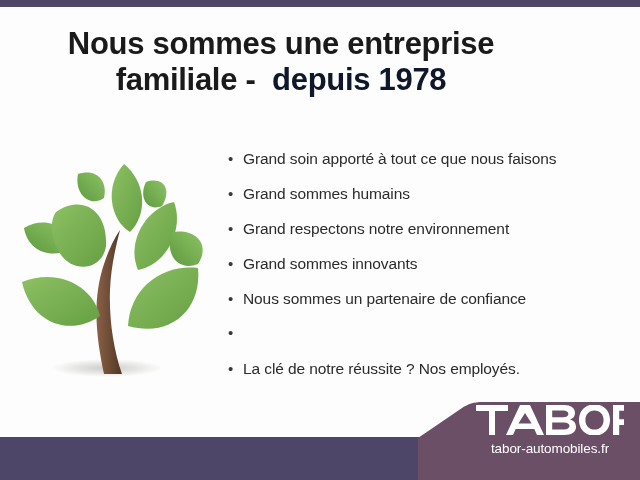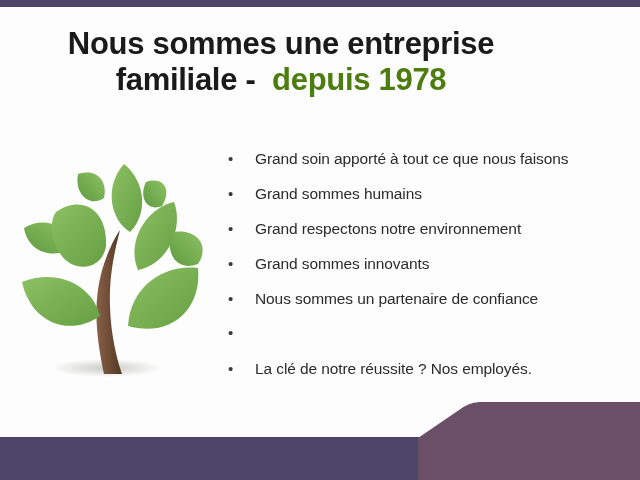--- a/index.html
+++ b/index.html
@@ -41,21 +41,21 @@
     font-weight: bold;
     font-size: 31px;
     letter-spacing: -0.3px;
     color: #1a1a1a;
   }
   .headline .line {
     display: block;
     white-space: nowrap;
   }
   .headline .accent {
-    color: #4d7c0f;
+    color: #0f172a;
   }
   .headline .dash {
     color: #1a1a1a;
   }
 
   
   .tree-wrap {
     position: absolute;
     left: 12px;
     top: 150px;
@@ -81,21 +81,20 @@
     flex: 0 0 15px;
     color: #3a3a3a;
     font-size: 15px;
     line-height: 1;
   }
   .bullet-text {
     font-size: 15.5px;
     color: #2b2b2b;
     white-space: nowrap;
     letter-spacing: -0.1px;
-    margin-left: 12px;
   }
 
   
   .banner {
     position: absolute;
     left: 0;
     top: 400px;
     width: 640px;
     height: 80px;
   }
@@ -215,14 +214,41 @@
 
   <div class="banner">
     <svg width="640" height="80" viewBox="0 0 640 80">
 
       <path d="M0 37 L 420 37 L 420 80 L 0 80 Z" fill="#4d4668"></path>
 
       <path d="M418 38 L 462 8 C 468 4, 474 2, 482 2 L 640 2 L 640 80 L 418 80 Z" fill="#6b4f67"></path>
     </svg>
   </div>
 
+  <div class="logo-block">
+    <div class="logo-word">
+      <svg width="148" height="30" viewBox="0 0 148 30">
+        <g fill="#ffffff">
+
+          <path d="M0 0 H32 V6 H19 V30 H13 V6 H0 Z"></path>
+
+          <path d="M44 0 H54 L68 30 H61 L58.3 24 H39.7 L37 30 H30 Z M49 8 L42.4 18.5 H55.6 Z"></path>
+
+          <path d="M70 0 H88 C95 0 99 3 99 8 C99 11.5 97 13.5 94 14.6
+                   C97.6 15.6 100 18 100 22 C100 27 95.6 30 88.5 30 H70 Z
+                   M76.2 5.6 V12.3 H87 C90.3 12.3 92.4 11 92.4 9 C92.4 6.9 90.3 5.6 87 5.6 Z
+                   M76.2 17.5 V24.4 H88 C91.4 24.4 93.5 23 93.5 21 C93.5 18.8 91.4 17.5 88 17.5 Z"></path>
+
+          <path d="M118.5 -0.6 C127.6 -0.6 134 5.6 134 15 C134 24.4 127.6 30.6 118.5 30.6
+                   C109.4 30.6 103 24.4 103 15 C103 5.6 109.4 -0.6 118.5 -0.6 Z
+                   M118.5 5.4 C113.1 5.4 109.4 9.3 109.4 15 C109.4 20.7 113.1 24.6 118.5 24.6
+                   C123.9 24.6 127.6 20.7 127.6 15 C127.6 9.3 123.9 5.4 118.5 5.4 Z"></path>
+
+          <path d="M137 0 H155 C162 0 166.5 3.7 166.5 9.8 C166.5 14.3 164 17.6 159.8 19
+                   L167 30 H159.6 L153.3 20 H143.2 V30 H137 Z
+                   M143.2 5.8 V14.3 H154.3 C157.7 14.3 160 12.7 160 10 C160 7.4 157.7 5.8 154.3 5.8 Z"></path>
+        </g>
+      </svg>
+    </div>
+    <div class="logo-tag">tabor-automobiles.fr</div>
+  </div>
 
 </div>
 
 </body></html>

